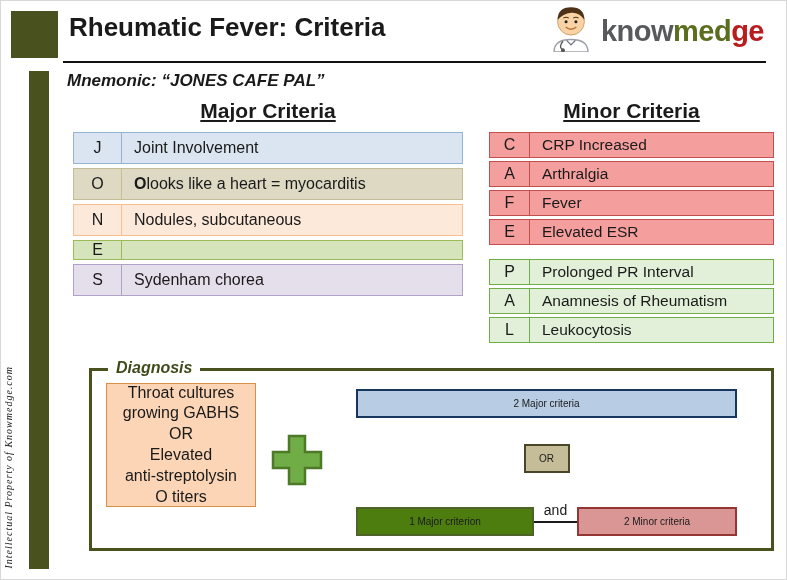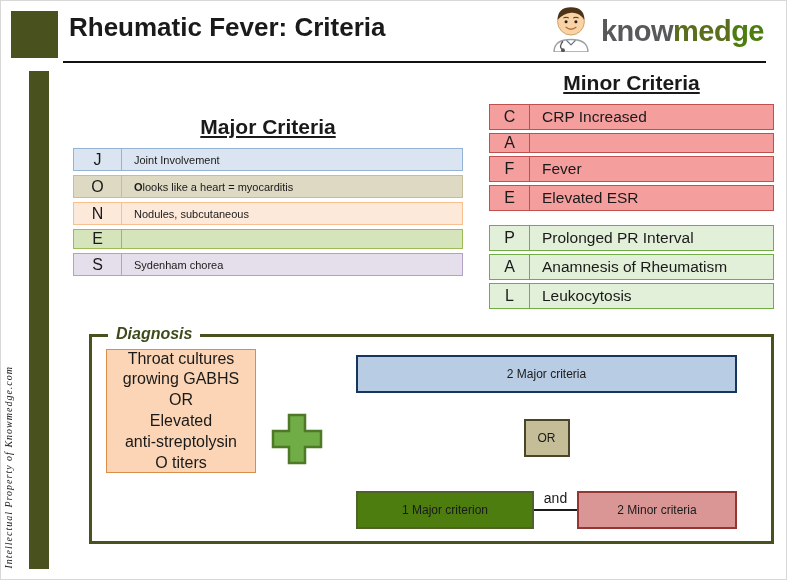--- a/index.html
+++ b/index.html
@@ -31,33 +31,33 @@
     border-bottom:2px solid #111; padding:0 2px 18px 6px;
   }
   .title { font-size:26px; font-weight:600; margin:0; }
   .logo { display:flex; align-items:flex-end; gap:4px; }
   .wordmark { font-size:29px; font-weight:bold; letter-spacing:-0.5px; line-height:1; padding-bottom:6px; }
 
   .mnemonic { margin:8px 0 0 66px; font-size:17px; font-weight:bold; font-style:italic; }
 
   
   .columns { display:flex; gap:26px; margin:8px 12px 0 72px; }
-  .major-col { width:390px;margin-top:44px; }
+  .major-col { width:390px; }
   .minor-col { flex:1; }
   .col-heading { text-align:center; font-size:21px; font-weight:bold; text-decoration:underline; margin:0 0 9px 0; }
 
   .crit-row {
     display:flex; align-items:stretch;
     border:1.5px solid #999; margin-bottom:4px; background:#eee;
   }
   .crit-row .letter {
     flex:0 0 48px; display:flex; align-items:center; justify-content:center;
     border-right:1.5px solid var(--cb,#999); font-size:16px;
   }
-  .crit-row .desc { flex:1; display:flex; align-items:center; padding-left:12px; font-size:11px; height:21px; }
+  .crit-row .desc { flex:1; display:flex; align-items:center; padding-left:12px; font-size:16px; height:30px; }
   .crit-row.sm .letter { flex-basis:40px; }
   .crit-row.sm .desc { height:24px; font-size:15.5px; }
   .crit-row.sm { margin-bottom:3px; }
   .pal-table { margin-top:14px; }
 
   
   .diagnosis {
     position:relative; margin:22px 12px 0 88px;
     border:3px solid #84cc16; padding:12px 14px;
   }
@@ -68,21 +68,21 @@
   .diag-content { display:flex; align-items:flex-start; }
   .throat {
     width:150px; height:124px; border:1.5px solid #c98;
     display:flex; align-items:center; justify-content:center; text-align:center;
     white-space:pre-line; font-size:16px; line-height:1.3; padding:6px;
   }
   .plus { align-self:center; margin:0 30px 0 12px; flex:0 0 auto; }
   .diag-flow { flex:1; display:flex; flex-direction:column; margin-right:20px; }
   .flow-box {
     border:2px solid #444; display:flex; align-items:center; justify-content:center;
-    font-size:12px; height:38px;
+    font-size:10px; height:29px;
   }
   .box-major2 { margin-top:6px; }
   .box-or { width:46px; margin:26px auto 0; }
   .flow-bottom { display:flex; align-items:center; margin-top:34px; }
   .box-major1 { flex:0 0 178px; }
   .box-minor2 { flex:0 0 160px; }
   .connector { flex:1; align-self:center; height:0; border-bottom:2px solid #1a1a1a; position:relative; }
   .connector span { position:absolute; left:50%; bottom:3px; transform:translateX(-50%); font-size:14px; }
 </style>
 </head>
@@ -102,24 +102,25 @@
         <path d="M22 43 L27 48 L32 43" fill="none" stroke="#6b7280" stroke-width="1.5"></path>
         <path d="M18 44 Q13 50 17 53" stroke="#555" fill="none" stroke-width="1.5"></path>
         <circle cx="18" cy="54" r="2.2" fill="#555"></circle>
         <circle cx="27" cy="22" r="15" fill="#F9D3A5" stroke="#C99B62" stroke-width="1"></circle>
         <path d="M12 20 Q12 6 27 6 Q42 6 42 20 Q36 11 27 12 Q18 13 12 20 Z" fill="#4E3217"></path>
         <circle cx="21.5" cy="22" r="1.7" fill="#222"></circle>
         <circle cx="32.5" cy="22" r="1.7" fill="#222"></circle>
         <path d="M18.5 18 q3 -2 6 0 M29.5 18 q3 -2 6 0" stroke="#4E3217" fill="none" stroke-width="1.2"></path>
         <path d="M21 28 Q27 33 33 28" stroke="#B3703B" fill="none" stroke-width="1.5"></path>
       </svg>
-      <div class="wordmark"><span style="color: rgb(88, 89, 91);">know</span><span style="color: rgb(90, 110, 30);">med</span><span style="color: #4d7c0f;">ge</span></div>
+      <div class="wordmark"><span style="color: rgb(88, 89, 91);">know</span><span style="color: rgb(90, 110, 30);">med</span><span style="color: #b91c1c;">ge</span></div>
     </div>
   </div>
 
+  <div class="mnemonic">Mnemonic: “JONES CAFE PAL”</div>
 
   <div class="columns">
 
     <div class="major-col">
       <h2 class="col-heading">Major Criteria</h2>
 
       <div class="crit-row" style="background-color: rgb(219, 229, 241); border-color: rgb(149, 179, 215); --cb: #95B3D7;">
         <span class="letter">J</span>
         <span class="desc">
             <b></b>
@@ -155,20 +156,21 @@
     <div class="minor-col">
       <h2 class="col-heading">Minor Criteria</h2>
 
       <div class="cafe-table">
         <div class="crit-row sm" style="background-color: rgb(245, 158, 158); border-color: rgb(192, 80, 77); --cb: #C0504D;">
           <span class="letter">C</span>
           <span class="desc">CRP Increased</span>
         </div>
         <div class="crit-row sm" style="background-color: rgb(245, 158, 158); border-color: rgb(192, 80, 77); --cb: #C0504D;">
           <span class="letter">A</span>
+          <span class="desc">Arthralgia</span>
         </div>
         <div class="crit-row sm" style="background-color: rgb(245, 158, 158); border-color: rgb(192, 80, 77); --cb: #C0504D;">
           <span class="letter">F</span>
           <span class="desc">Fever</span>
         </div>
         <div class="crit-row sm" style="background-color: rgb(245, 158, 158); border-color: rgb(192, 80, 77); --cb: #C0504D;">
           <span class="letter">E</span>
           <span class="desc">Elevated ESR</span>
         </div>
       </div>

